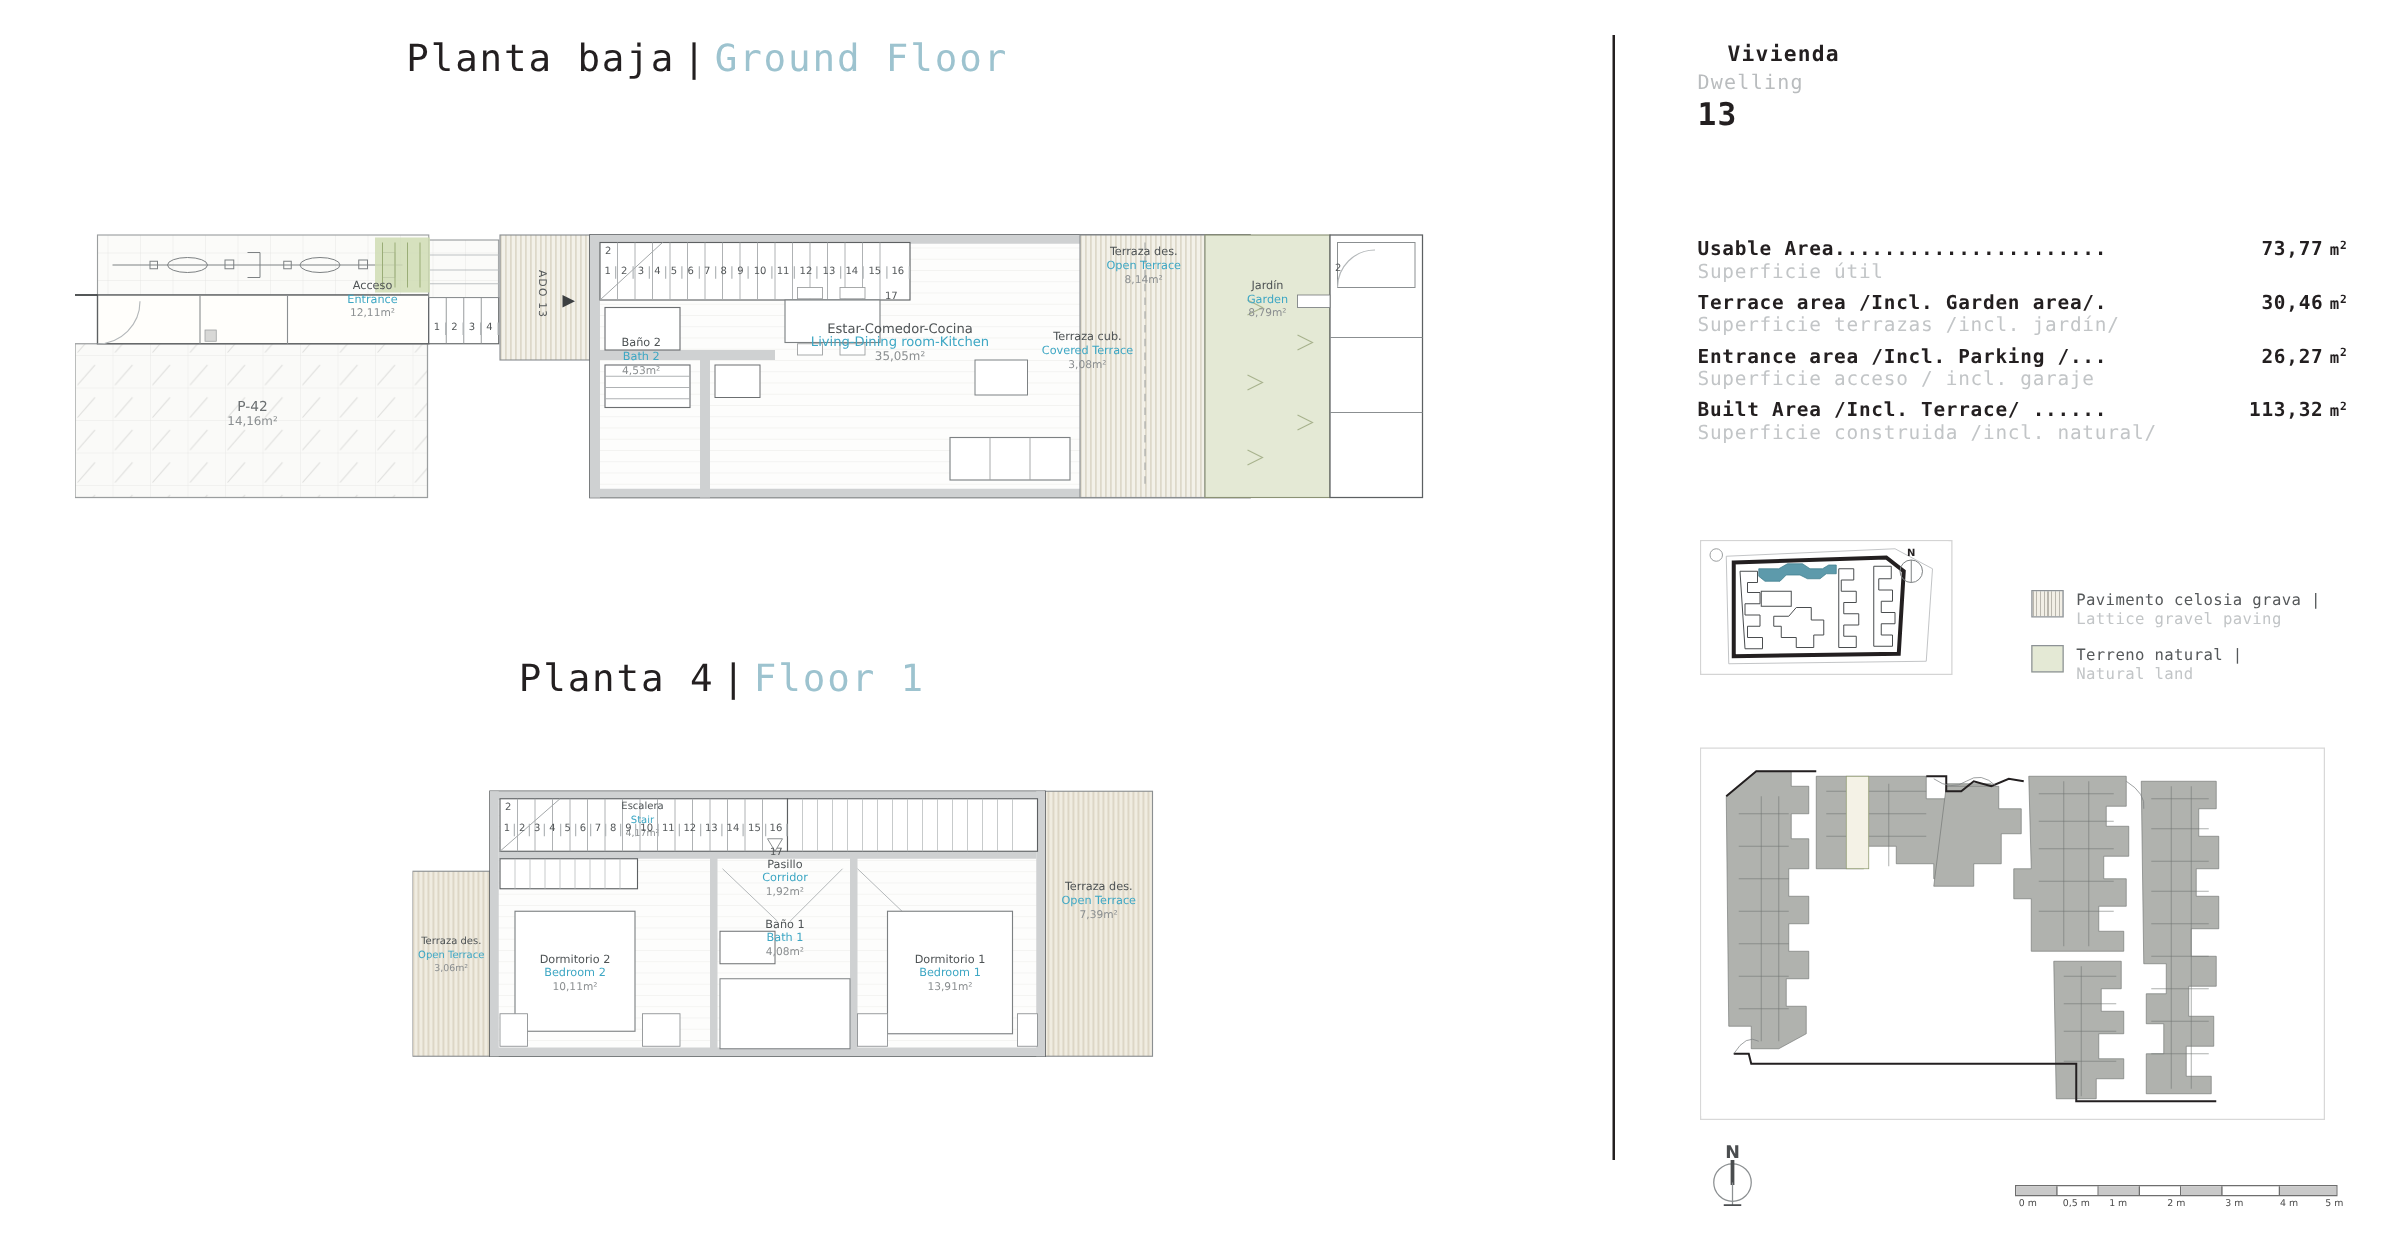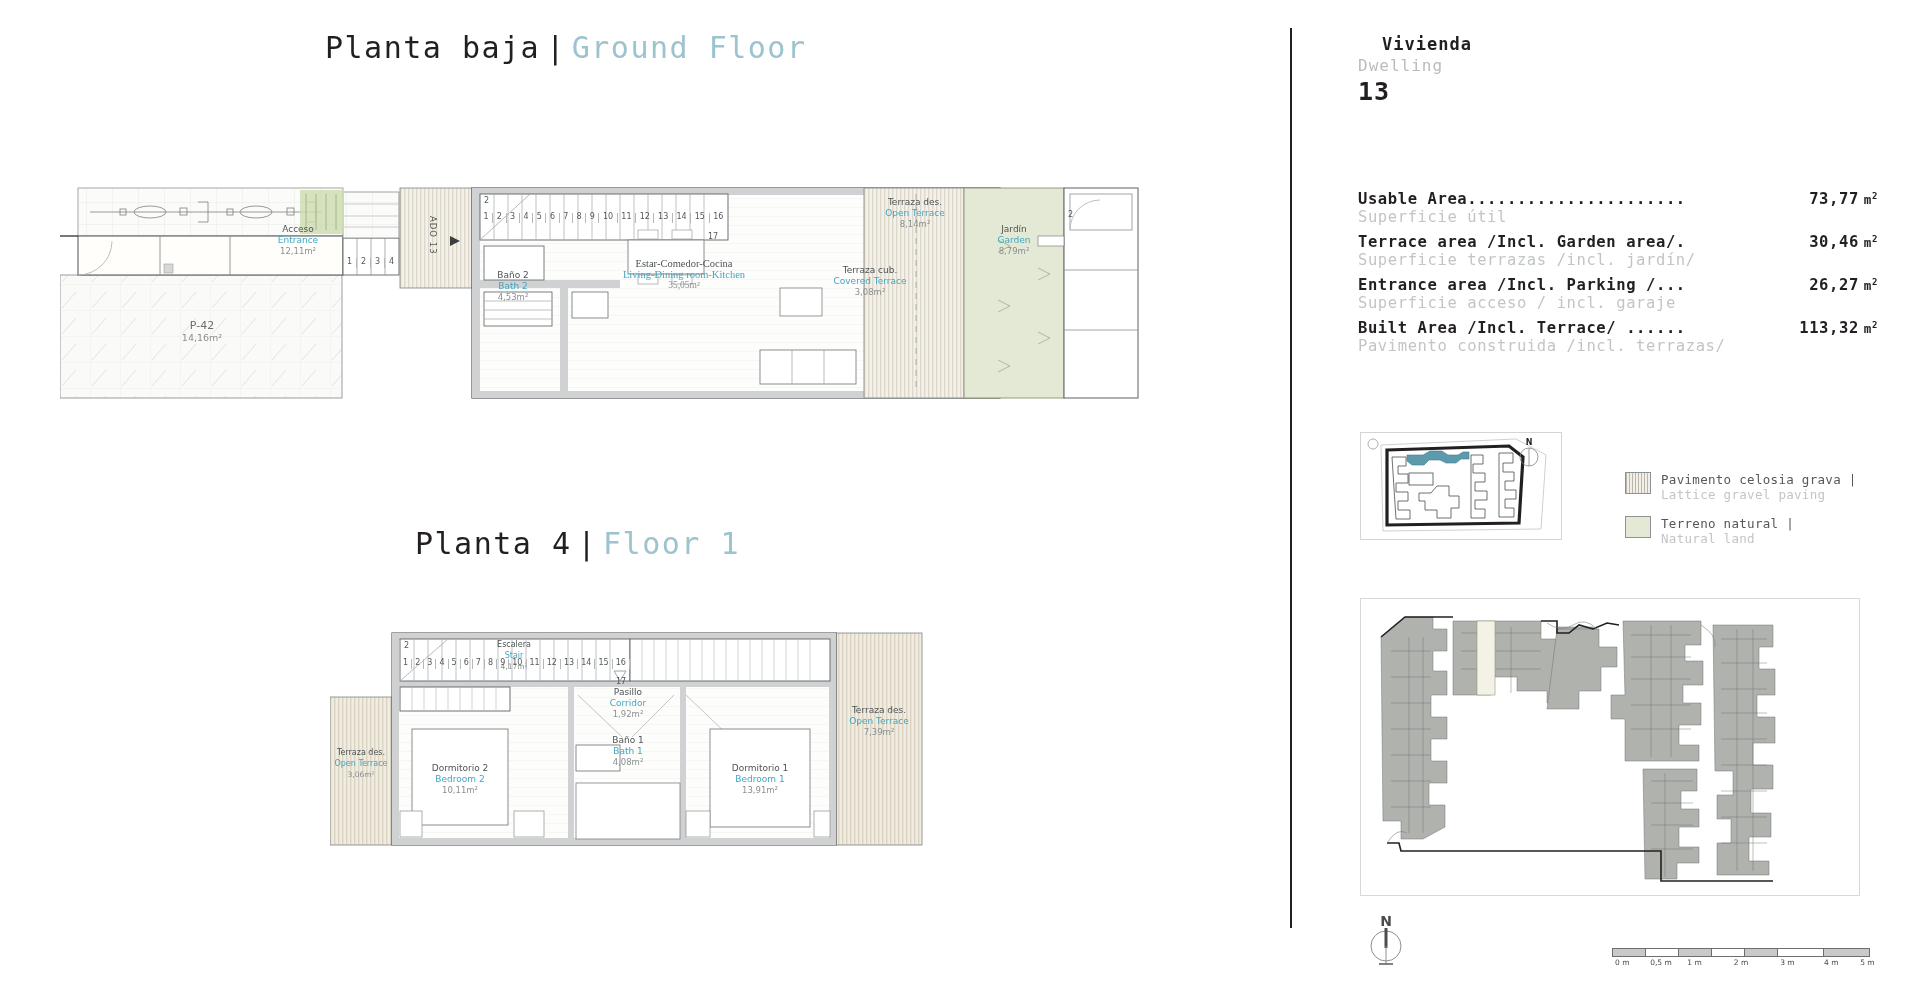--- a/index.html
+++ b/index.html
@@ -299,21 +299,21 @@
     <div class="rlabel sm" style="left:238px; top:24px;margin-top:20px;">
       <span class="es">Acceso</span>
       <span class="en">Entrance</span>
       <span class="ar">12,11m²</span>
     </div>
     <div class="rlabel sm" style="left:453px; top:90px;">
       <span class="es">Baño 2</span>
       <span class="en">Bath 2</span>
       <span class="ar">4,53m²</span>
     </div>
-    <div class="rlabel" style="left:624px; top:78px;font-family:Liberation Serif, serif;">
+    <div class="rlabel" style="left:660px; top:78px;">
       <span class="es">Estar-Comedor-Cocina</span>
       <span class="en">Living-Dining room-Kitchen</span>
       <span class="ar">35,05m²</span>
     </div>
     <div class="rlabel sm" style="left:855px; top:17px;">
       <span class="es">Terraza des.</span>
       <span class="en">Open Terrace</span>
       <span class="ar">8,14m²</span>
     </div>
     <div class="rlabel sm" style="left:810px; top:60px;margin-top:25px;">
@@ -561,21 +561,21 @@
       </div>
       <div class="area-es">Superficie acceso / incl. garaje</div>
     </div>
     <div class="area-row">
       <div class="area-en">
         <span class="lbl">Built Area /Incl. Terrace/ ......</span>
         <span class="dots"></span>
         <span class="val">113,32</span>
         <span class="unit"><span>m</span><sup>2</sup></span>
       </div>
-      <div class="area-es">Pavimento construida /incl. terrazas/</div>
+      <div class="area-es">Superficie construida /incl. natural/</div>
     </div>
   </div>
 
   <div class="keymap">
     <svg width="198" height="104" viewBox="0 0 198 104">
       <rect width="198" height="104" fill="#ffffff"></rect>
       <circle cx="12" cy="11" r="5" fill="none" stroke="#9b9e9f" stroke-width="0.8"></circle>
       <path d="M20 12 L155 6 L185 22 L180 96 L22 98 Z" fill="none" stroke="#b9bcbe" stroke-width="0.7"></path>
       <path d="M26 17 L148 13 L162 24 L158 90 L26 92 Z" fill="none" stroke="#231f20" stroke-width="3.2"></path>
       <g fill="none" stroke="#4a4d4f" stroke-width="0.8">

